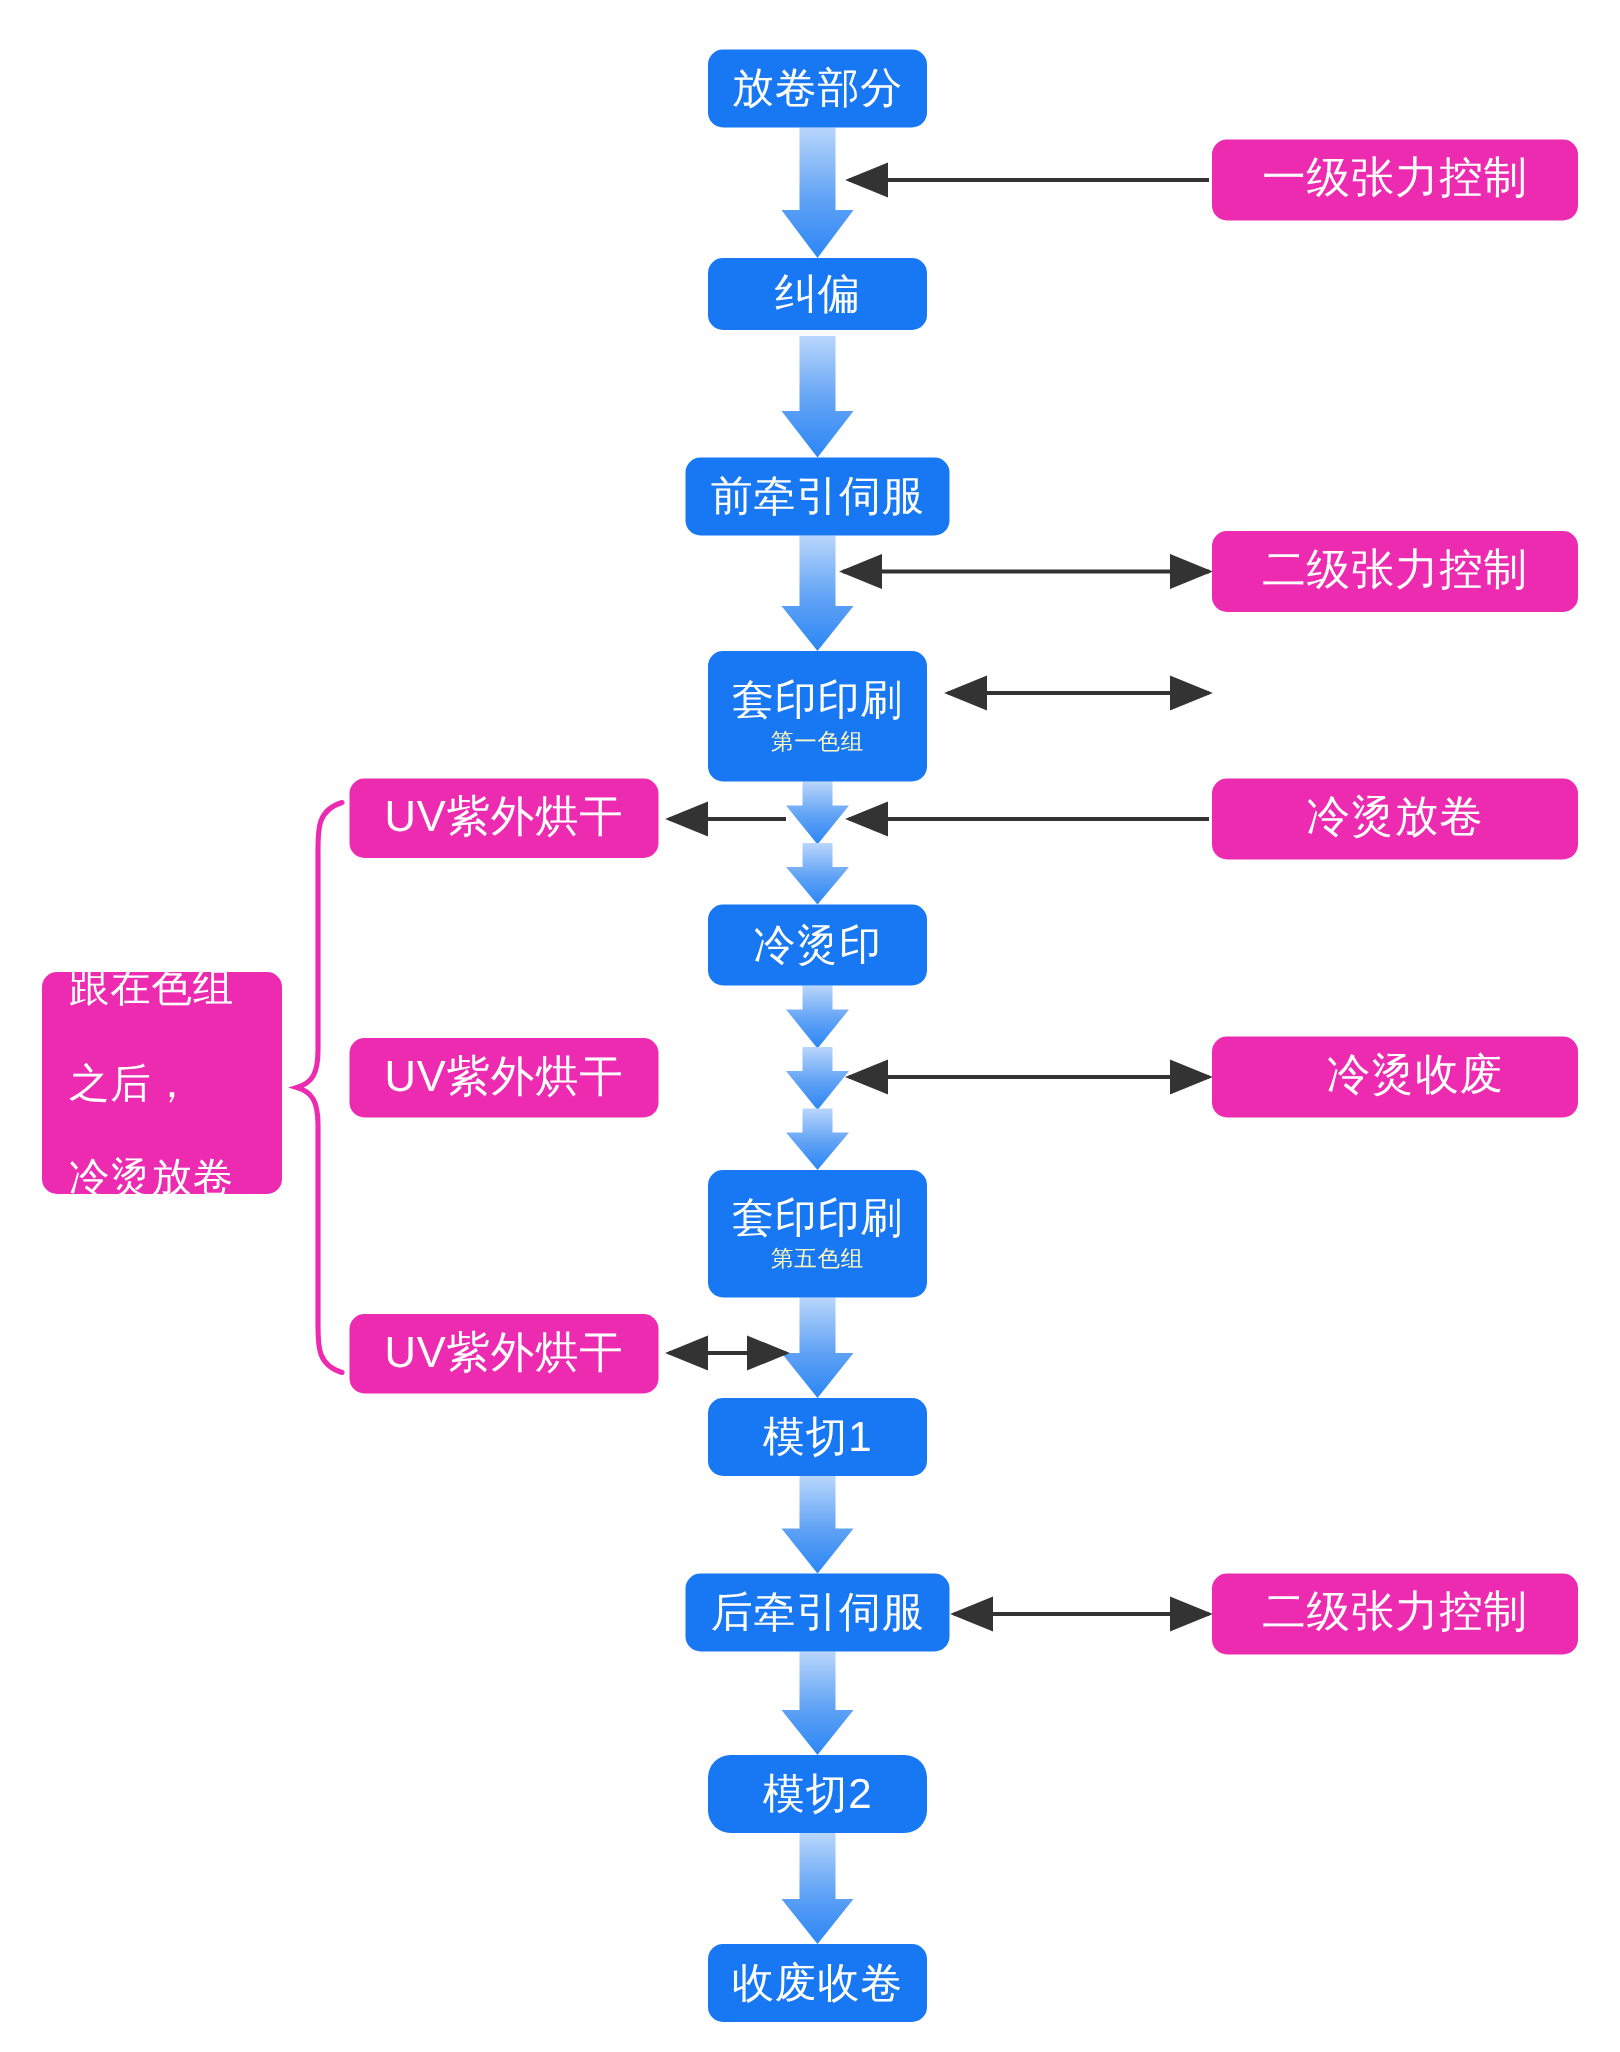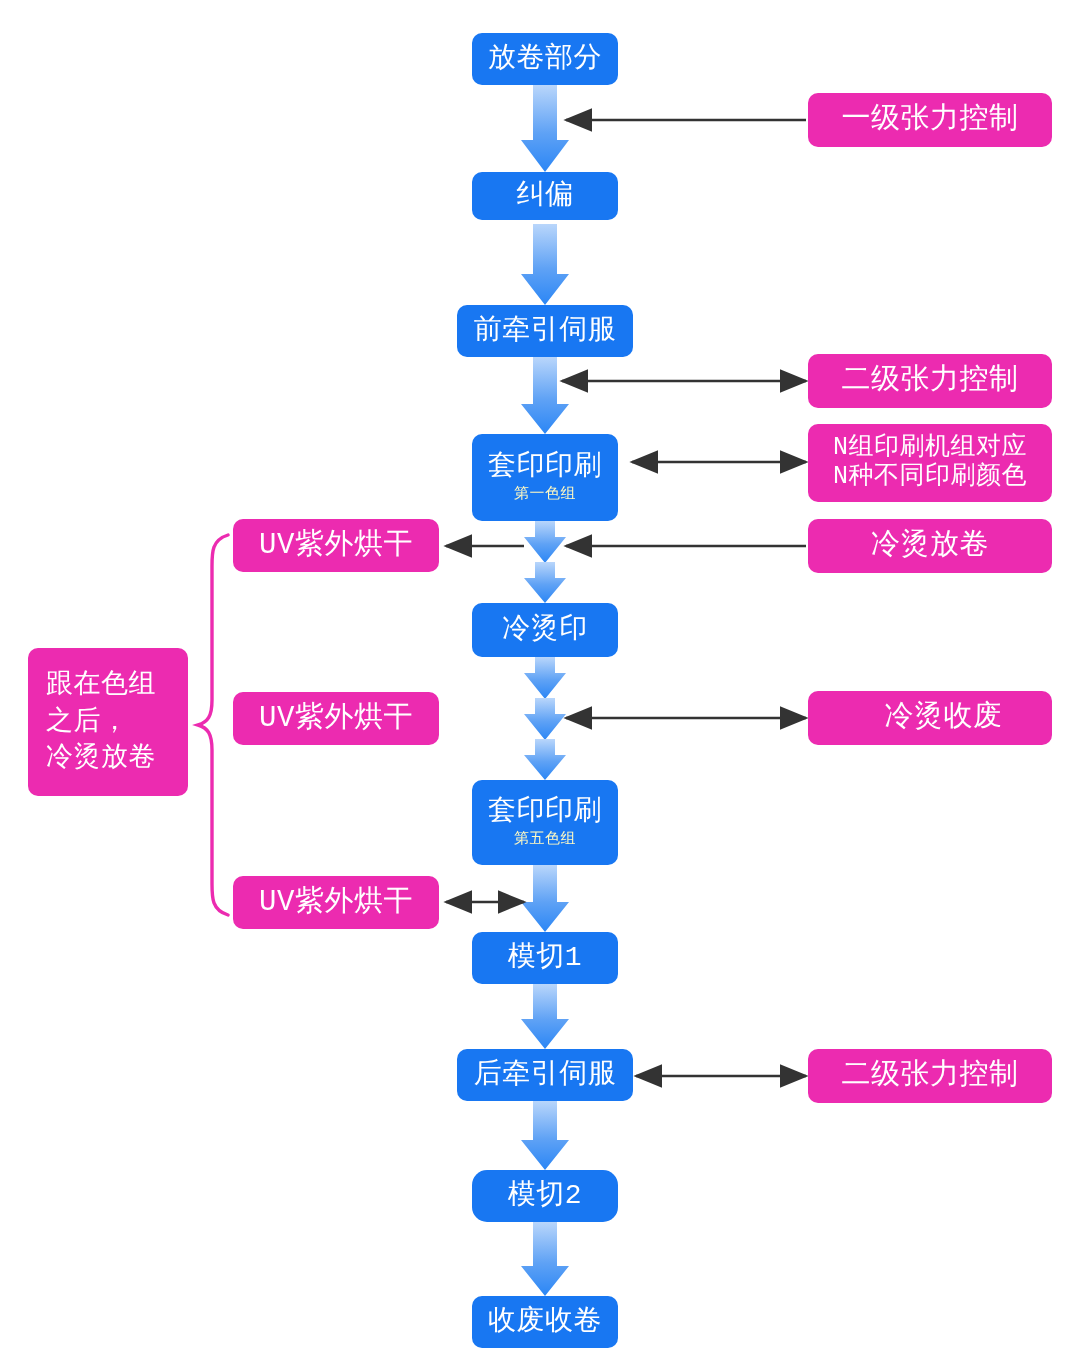--- a/index.html
+++ b/index.html
@@ -9,21 +9,20 @@
   }
   body {
     font-family: "Liberation Sans", "DejaVu Sans", sans-serif;
   }
   #canvas {
     position: relative;
     width: 1080px;
     height: 1368px;
     background: #ffffff;
     overflow: hidden;
-    font-family: Liberation Mono, monospace;
   }
   svg.layer {
     position: absolute;
     left: 0;
     top: 0;
     width: 1080px;
     height: 1368px;
     pointer-events: none;
   }
   .node {
@@ -55,20 +54,21 @@
   }
   .node .l2 {
     display: block;
   }
   .note {
     font-size: 27px;
     line-height: 1.35;
     text-align: right;
     align-items: flex-start;
     padding: 3px 18px;
+    gap: 27px;
   }
   .nowrap { white-space: nowrap; }
 </style>
 </head>
 <body>
 
 <div id="canvas">
 
   <svg class="layer" viewBox="0 0 1080 1368">
     <defs>
@@ -182,24 +182,20 @@
   </div>
 
   <div class="node pink" style="left:808px; top:93px; width:244px; height:54px;">
     <span>一级张力控制</span>
   </div>
 
   <div class="node pink" style="left:808px; top:354px; width:244px; height:54px;">
     <span>二级张力控制</span>
   </div>
 
-  <div class="node pink" style="left:808px; top:424px; width:244px; height:78px; font-size:25px;">
-    <span class="l2 nowrap">N组印刷机组对应</span>
-    <span class="l2 nowrap">N种不同印刷颜色</span>
-  </div>
 
   <div class="node pink" style="left:808px; top:519px; width:244px; height:54px;">
     <span>冷烫放卷</span>
   </div>
 
   <div class="node pink" style="left:808px; top:691px; width:244px; height:54px;padding-left:27px;">
     <span>冷烫收废</span>
   </div>
 
   <div class="node pink" style="left:808px; top:1049px; width:244px; height:54px;">

